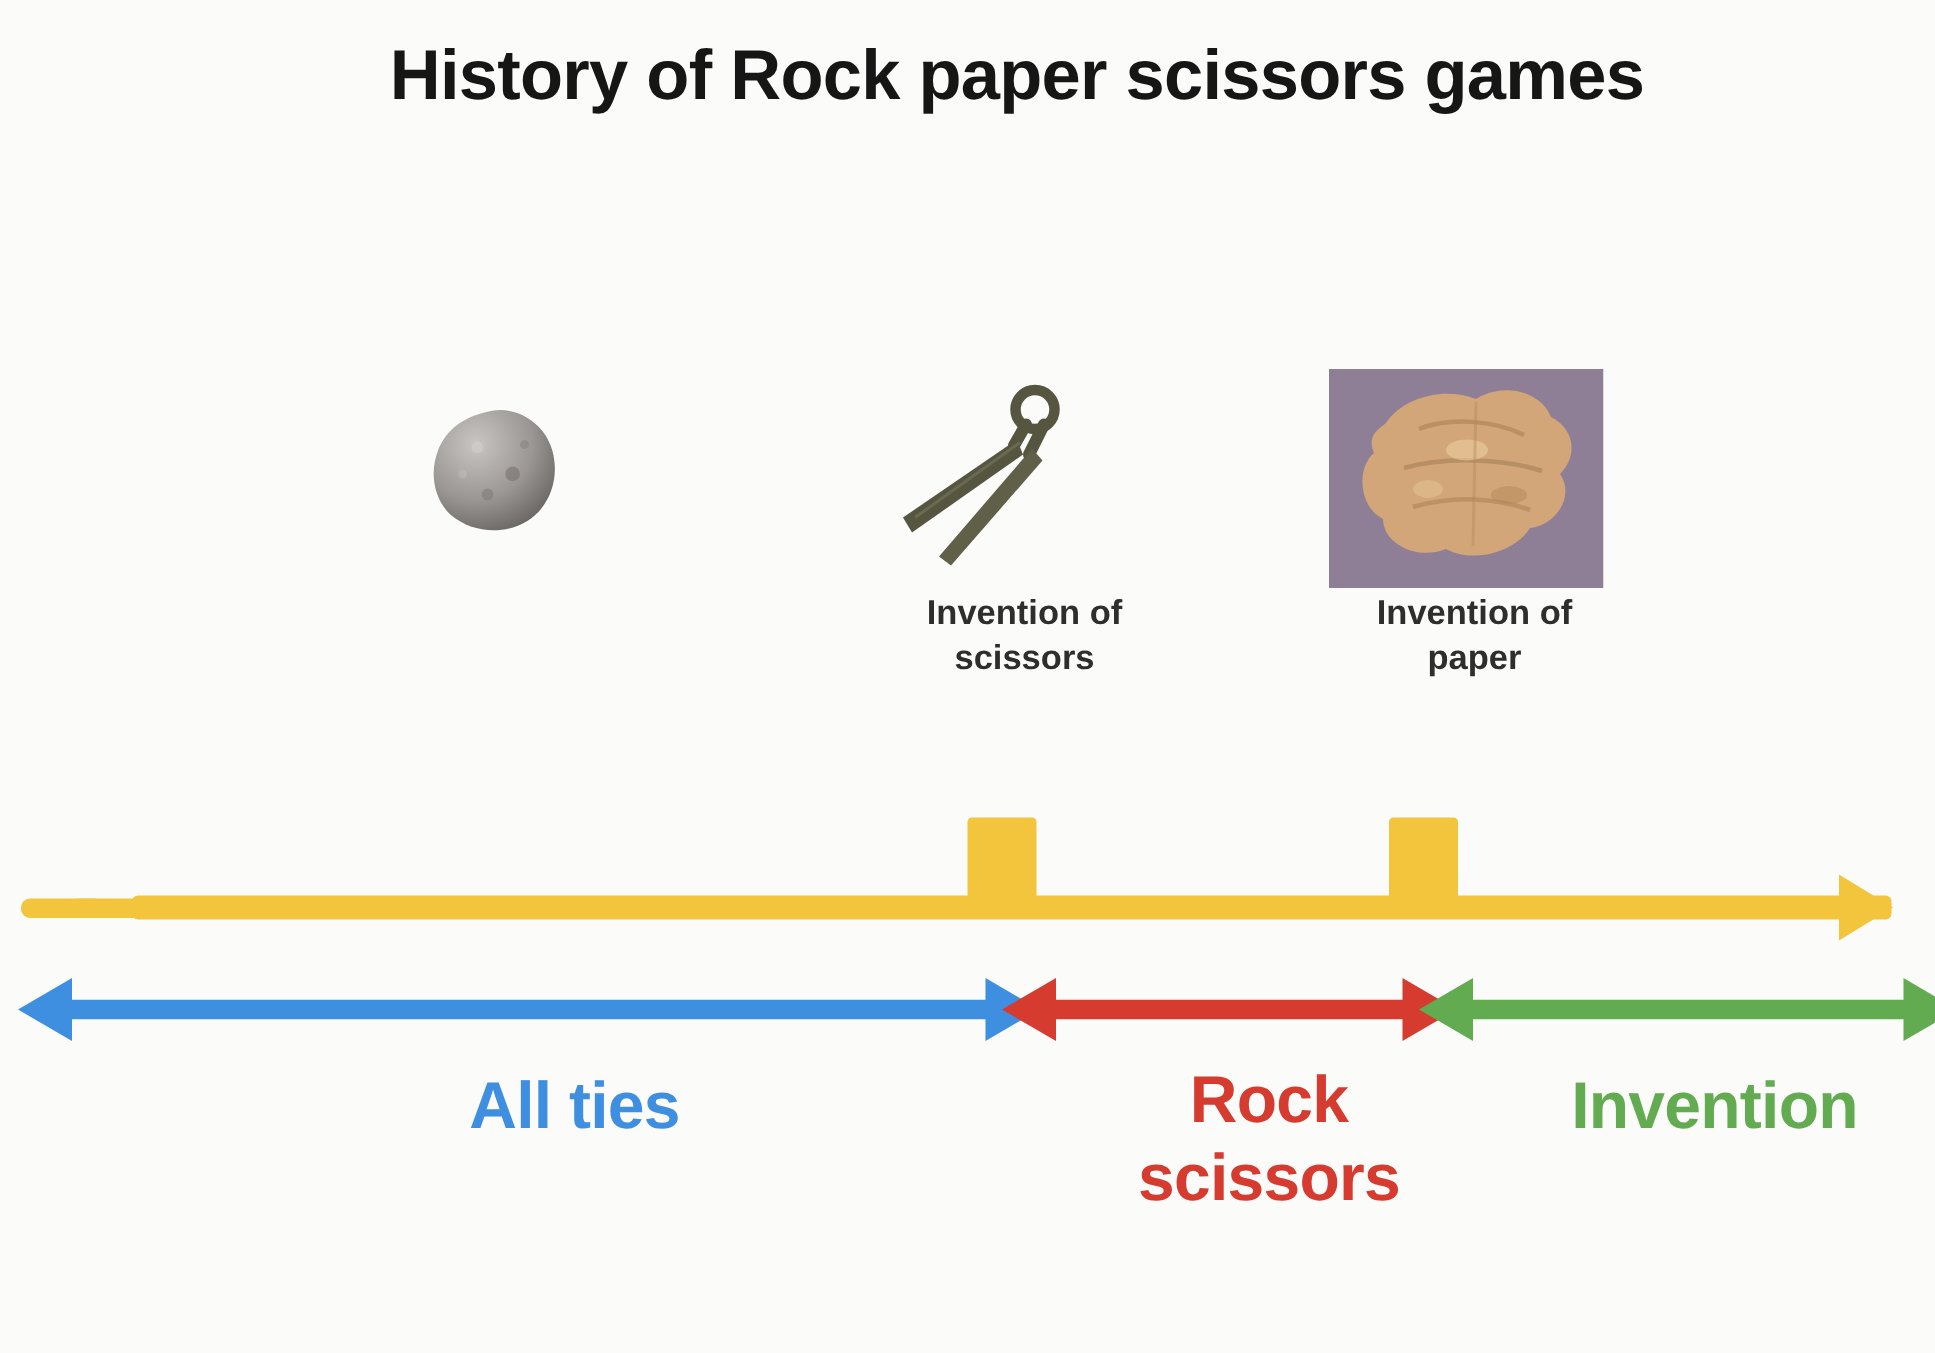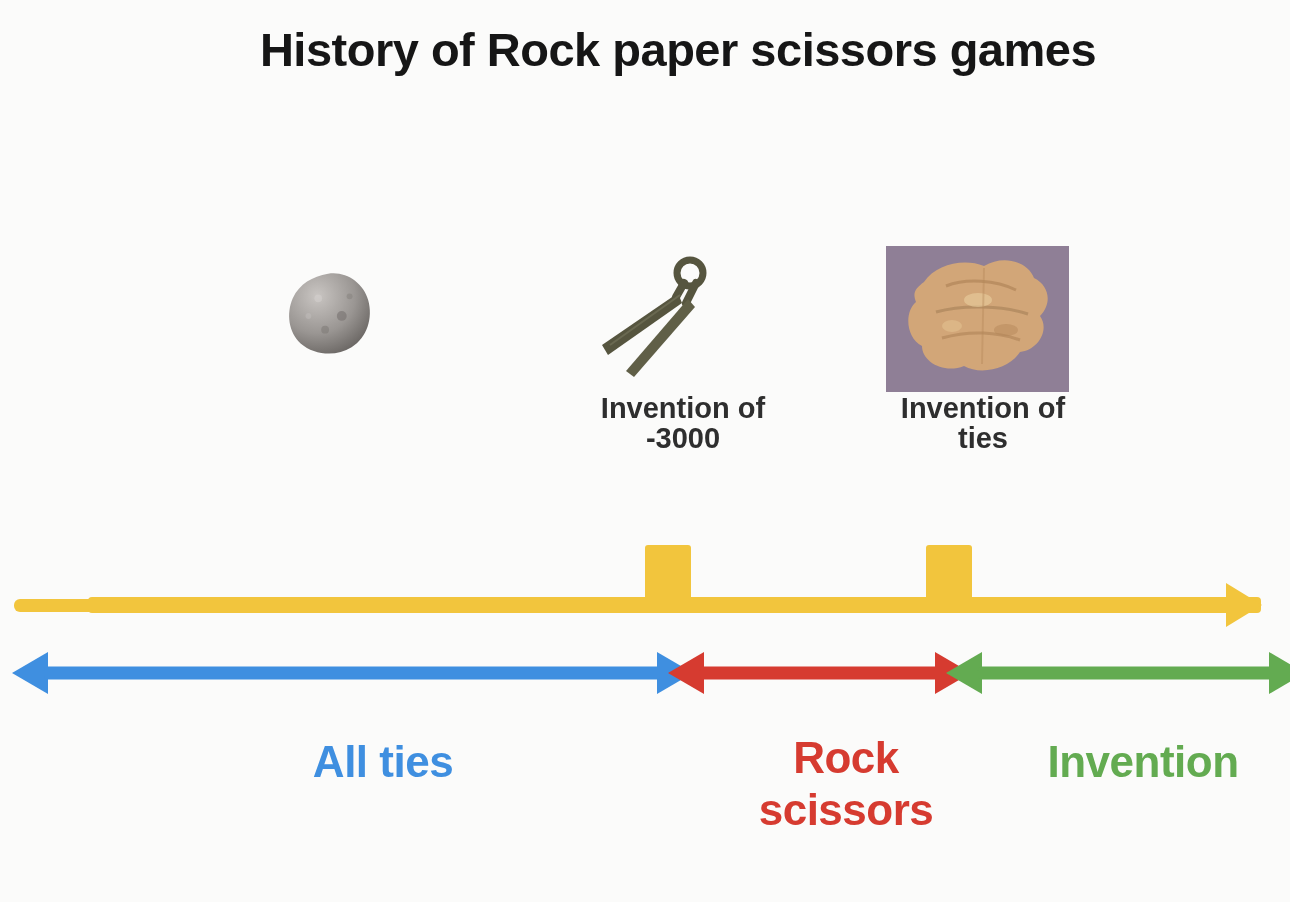--- a/index.html
+++ b/index.html
@@ -17,21 +17,21 @@
     text-align: center;
     font-size: 47px; font-weight: 700;
     letter-spacing: -0.5px;
     color: var(--title-text, #161616);
   }
 
   .photo { display: block; }
 
   .event-label {
     text-align: center;
-    font-size: 29px; font-weight: 700;
+    font-size: 23px; font-weight: 700;
     line-height: 30px;
     color: var(--event-text, #2e2e2e);
   }
 
   
   .dash {
     height: 13px; top: 599px;
     background: var(--timeline-yellow, #F2C53D);
     border-radius: 6px;
   }
@@ -67,21 +67,20 @@
     border-bottom: 21px solid transparent;
   }
   .arrow .head.left  { left: 0;  border-right: 36px solid currentColor; }
   .arrow .head.right { right: 0; border-left: 36px solid currentColor; }
 
   .seg-label {
     text-align: center;
     font-size: 44px; font-weight: 700;
     line-height: 52px;
     letter-spacing: -0.5px;
-    margin-top: 24px;
   }
 </style>
 </head>
 <body>
 
 <div class="abs title">History of Rock paper scissors games</div>
 
 <span class="abs photo" style="left:248px; top:268px; width:98px; height:90px;">
   <svg width="98" height="90" viewBox="0 0 100 90">
     <defs>
@@ -120,26 +119,26 @@
     <path d="M56 92 C84 84 112 86 134 94" stroke="#A87C50" stroke-width="3" fill="none" opacity="0.5"></path>
     <ellipse cx="92" cy="54" rx="14" ry="7" fill="#E9CF9F" opacity="0.6"></ellipse>
     <ellipse cx="120" cy="84" rx="12" ry="6" fill="#B5885A" opacity="0.5"></ellipse>
     <ellipse cx="66" cy="80" rx="10" ry="6" fill="#E3C391" opacity="0.55"></ellipse>
     <path d="M98 22 L96 118" stroke="#B5885A" stroke-width="2" opacity="0.4"></path>
   </svg>
 </span>
 
 <div class="abs event-label" style="left:545px; top:393px; width:210px;">
   <div>Invention of</div>
-  <div>-3000</div>
+  <div>scissors</div>
 </div>
 
 <div class="abs event-label" style="left:845px; top:393px; width:210px;">
   <div>Invention of</div>
-  <div>ties</div>
+  <div>paper</div>
 </div>
 
 <div class="abs dash" style="left:14px; width:22px;"></div>
 <div class="abs dash" style="left:46px; width:30px;"></div>
 <div class="abs timeline-bar"></div>
 <div class="abs timeline-head"></div>
 <div class="abs tick" style="left:645px;"></div>
 <div class="abs tick" style="left:926px;"></div>
 
 <div class="abs arrow" style="left:12px; width:648px; color:var(--ties-blue,#3F8FE0);">

